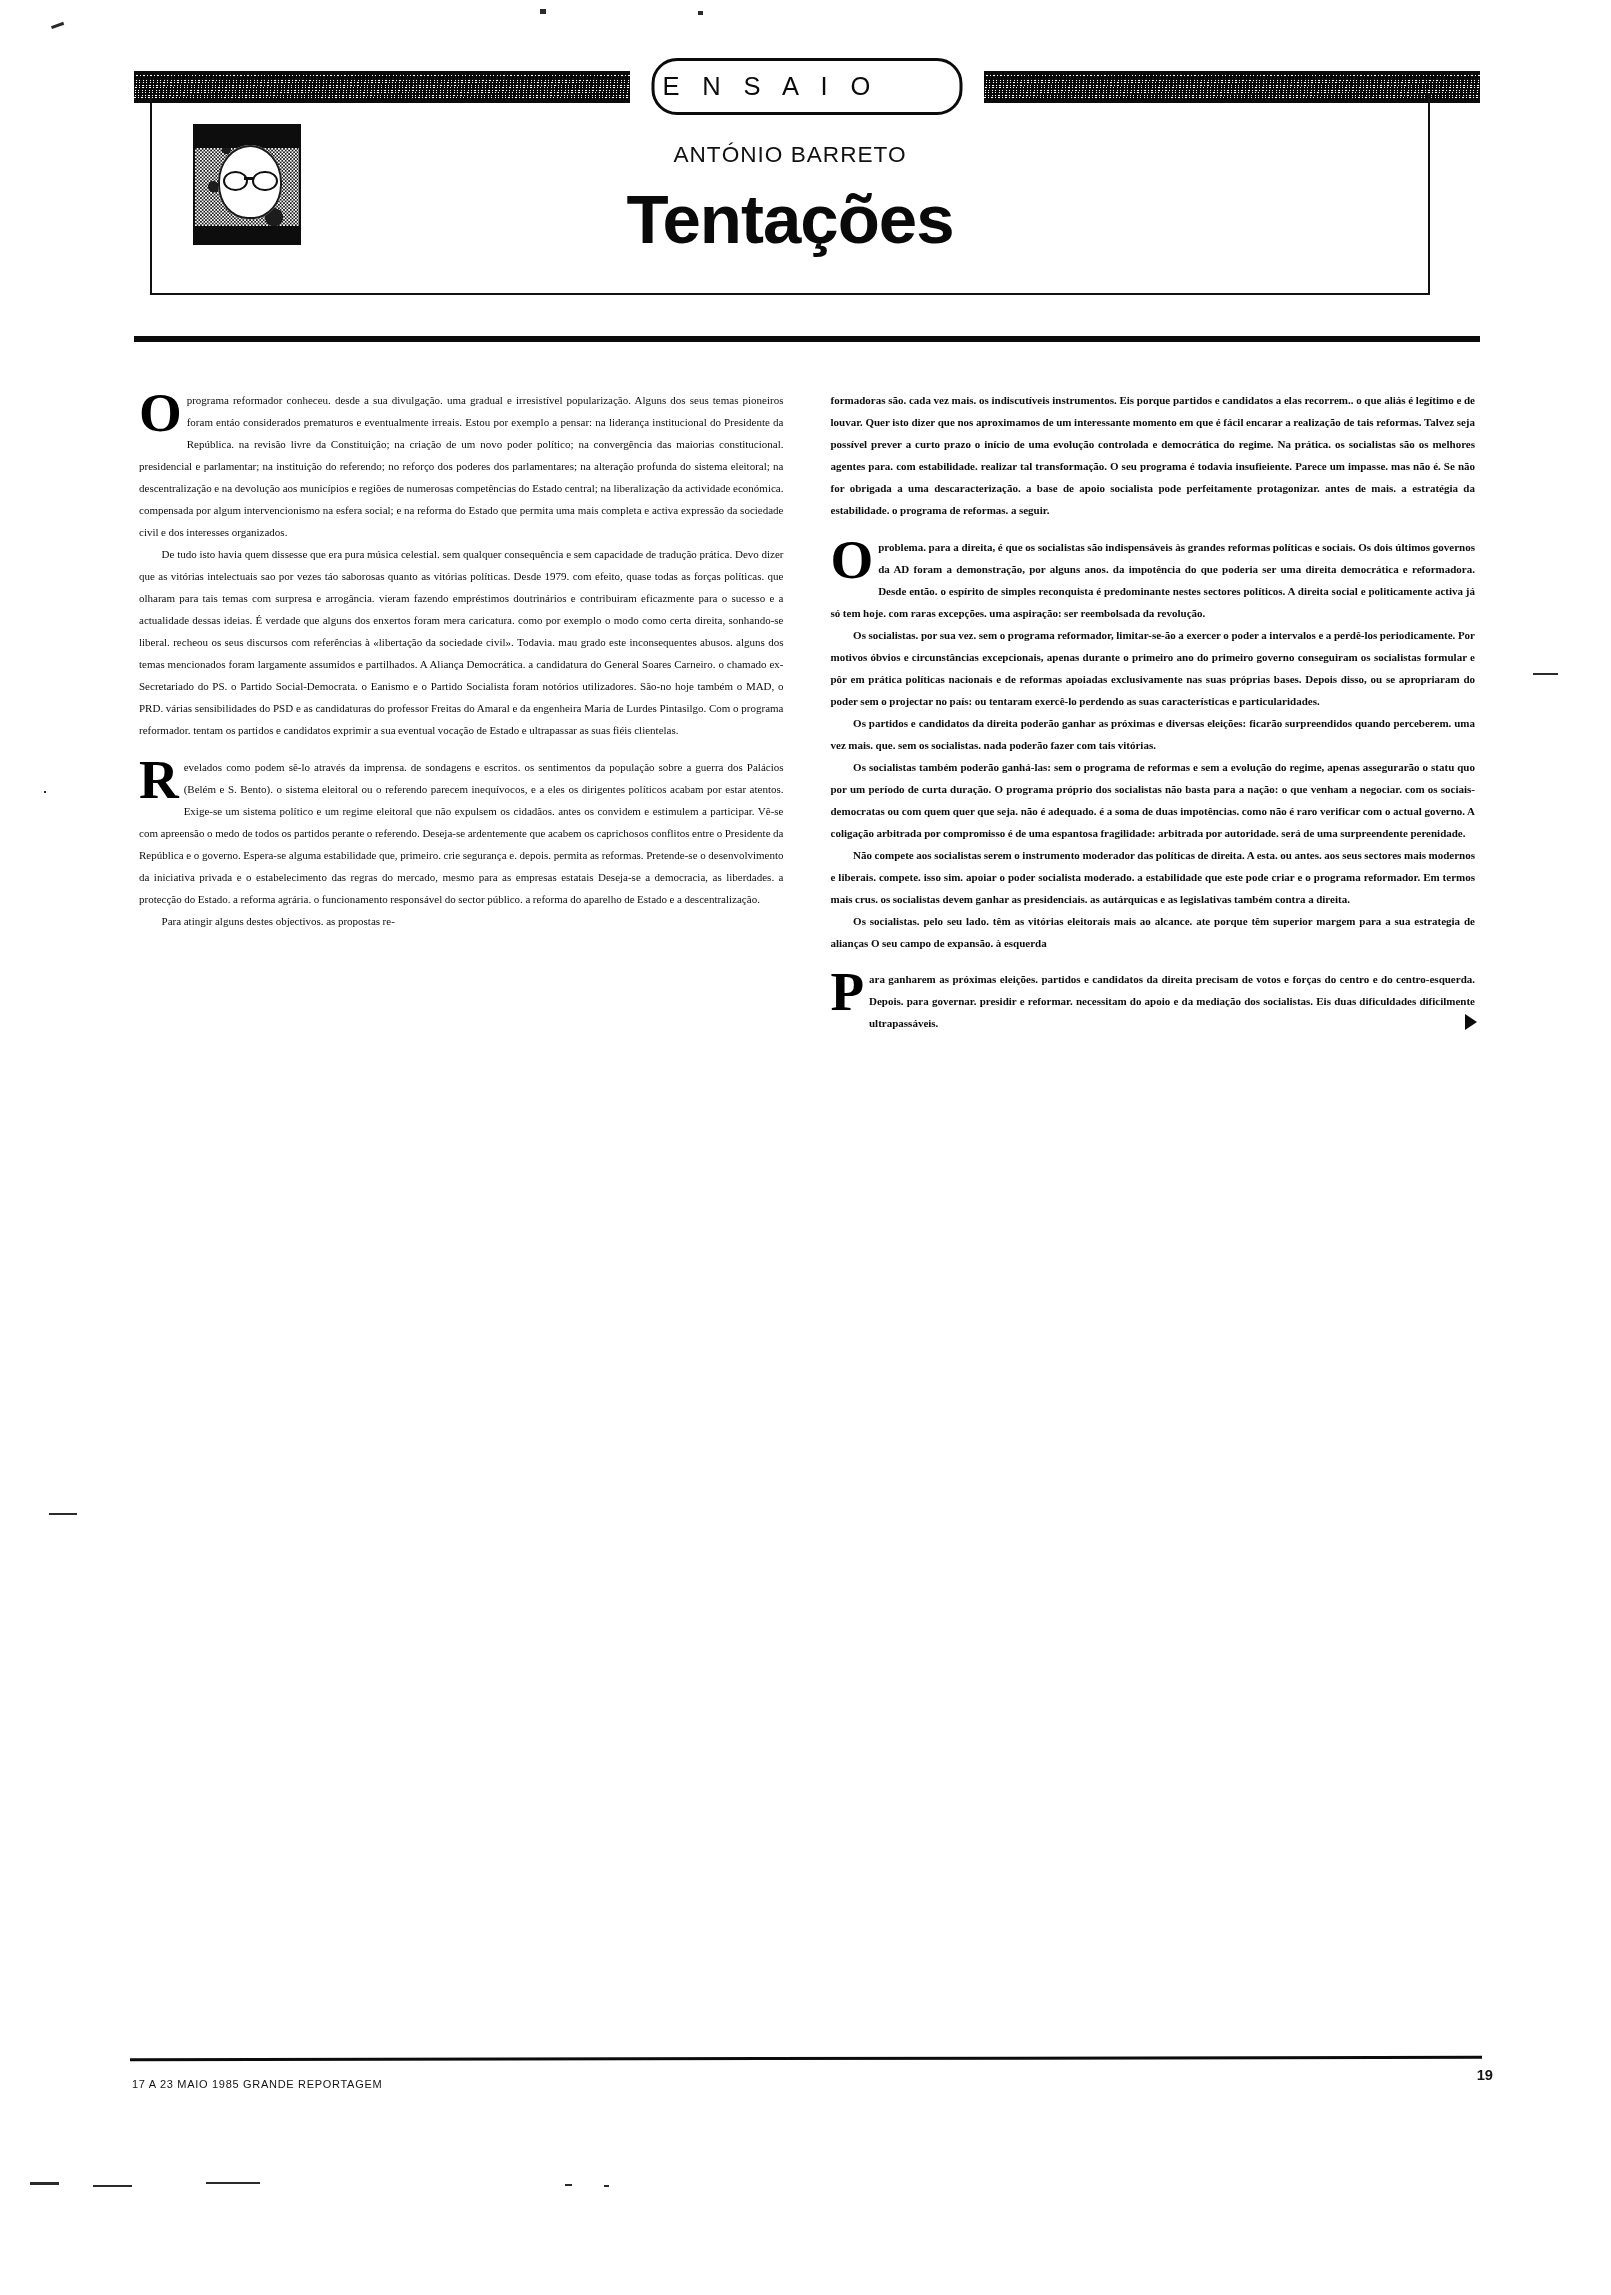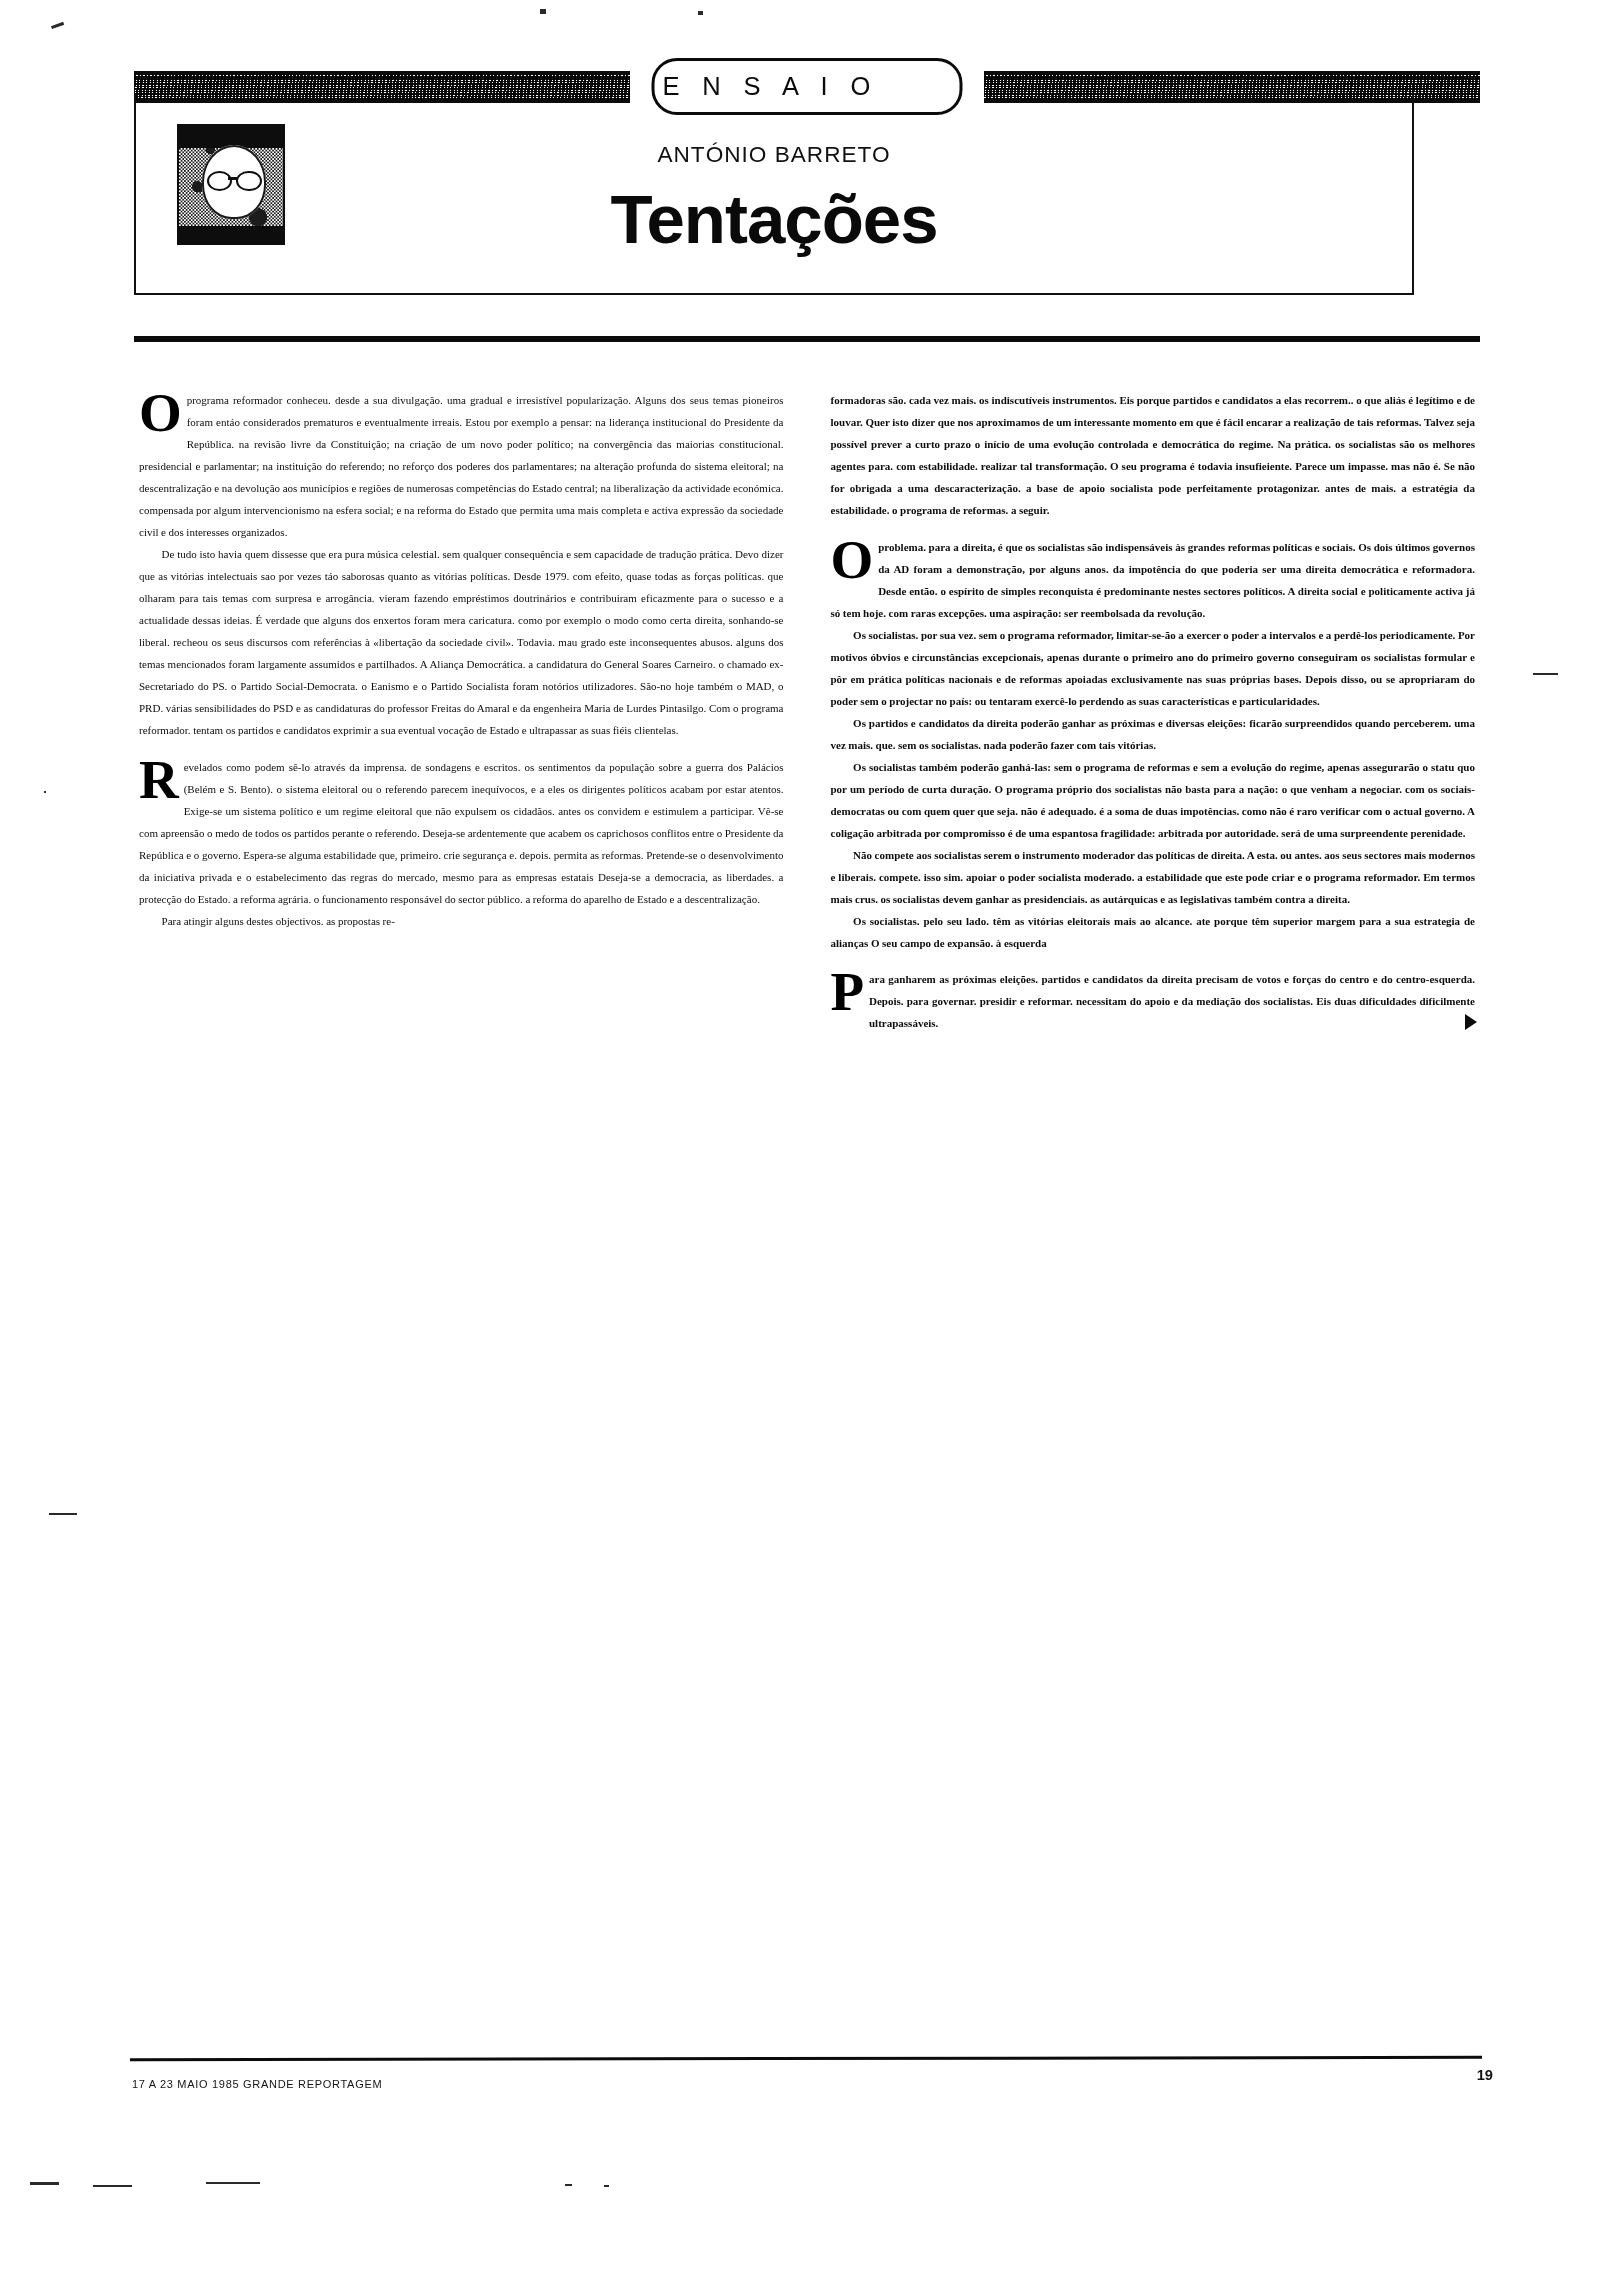--- a/index.html
+++ b/index.html
@@ -60,21 +60,21 @@
     font-size: 25.5px;
     letter-spacing: 7.9px;
     font-weight: 400;
     padding-left: 7.9px;
     color: #0b0b0b;
   }
 
   
   .head-frame {
     position: absolute;
-    left: 0;
+    left: 16px;
     top: 37px;
     width: 1280px;
     height: 200px;
     border: 2.5px solid #111;
     border-top: none;
     box-sizing: border-box;
   }
 
   
   .portrait {

